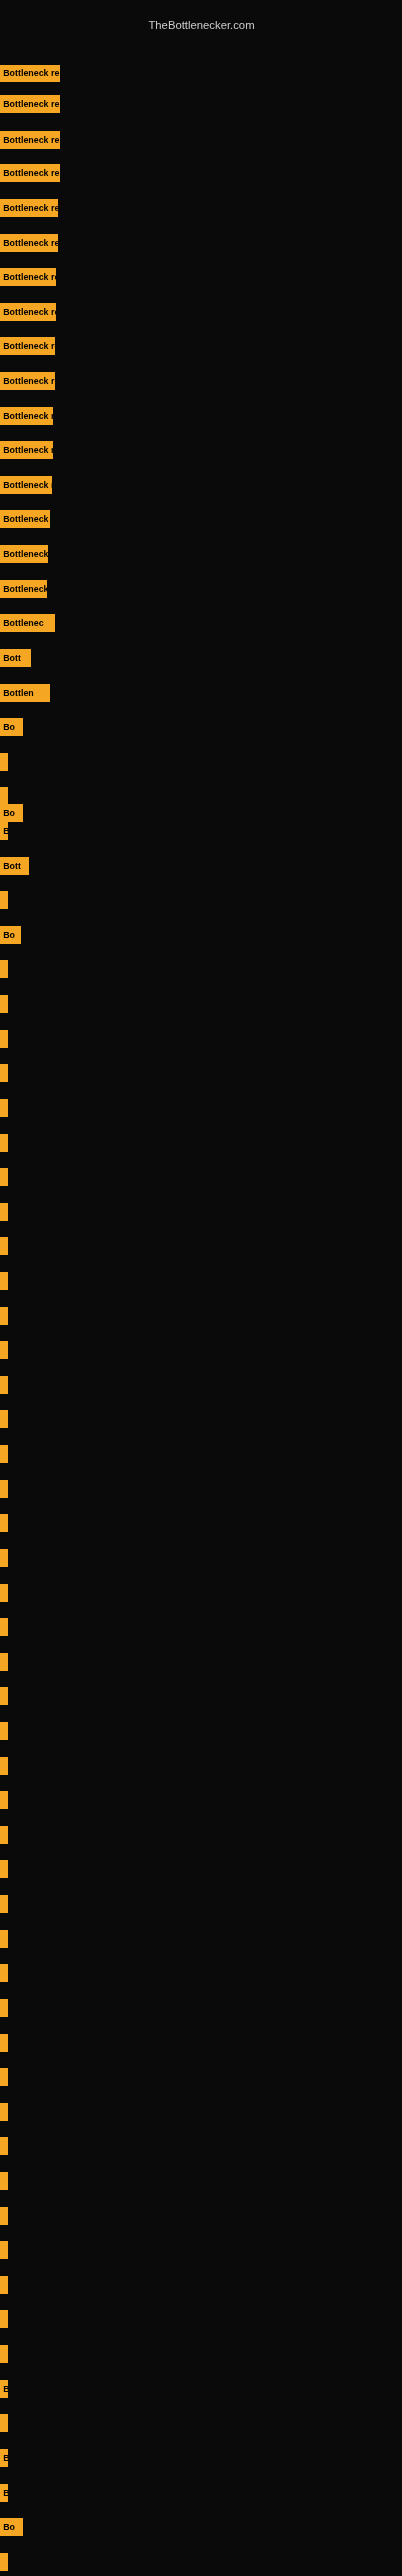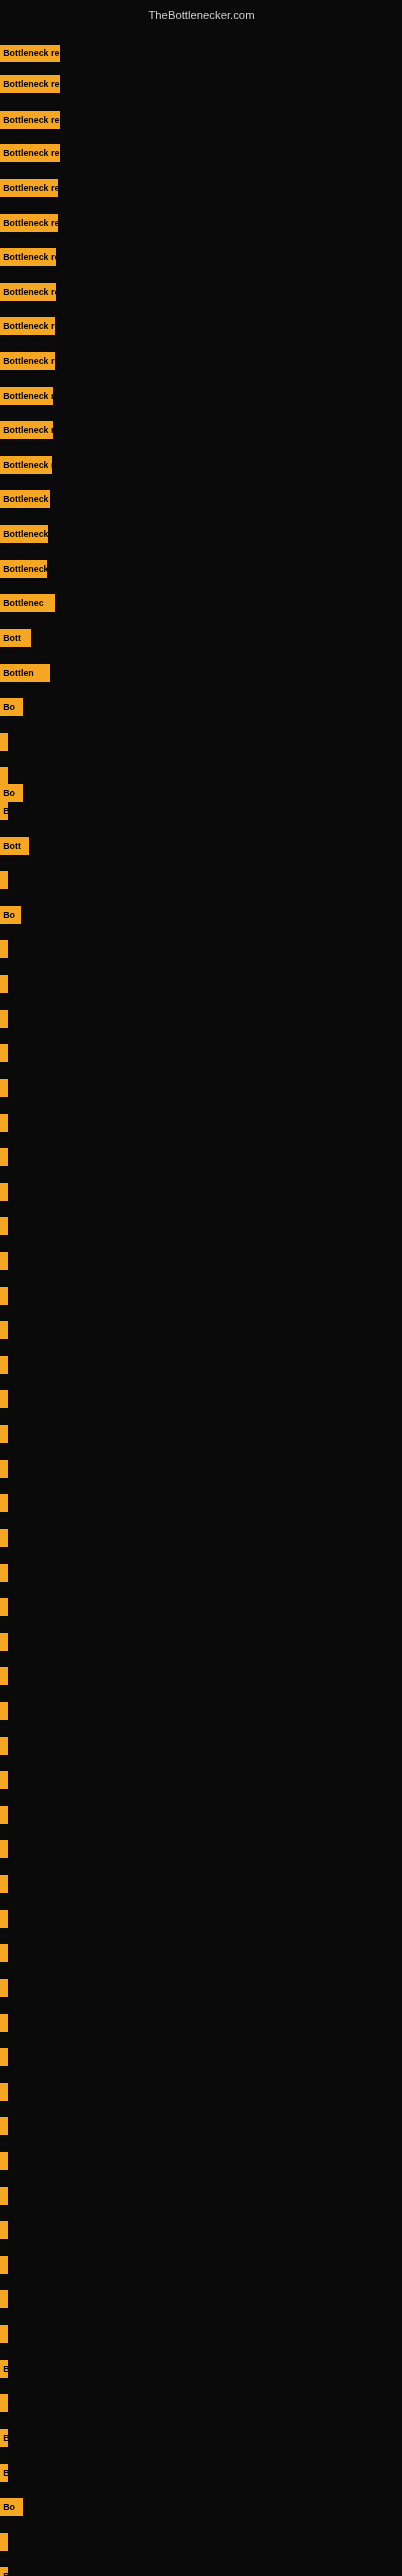--- a/index.html
+++ b/index.html
@@ -13,21 +13,21 @@
       width: 403px;
       min-height: 2576px;
       font-family: Arial, sans-serif;
       position: relative;
     }
 
     .site-title {
       text-align: center;
       color: #cccccc;
       font-size: 11.3px;
-      padding: 9px 0;
+      padding: 19px 0;
       background: #0a0a0a;
     }
 
     .bottleneck-bar {
       position: absolute;
       left: 0;
       background-color: #f5a623;
       color: #000;
       font-size: 8.9px;
       font-weight: bold;

